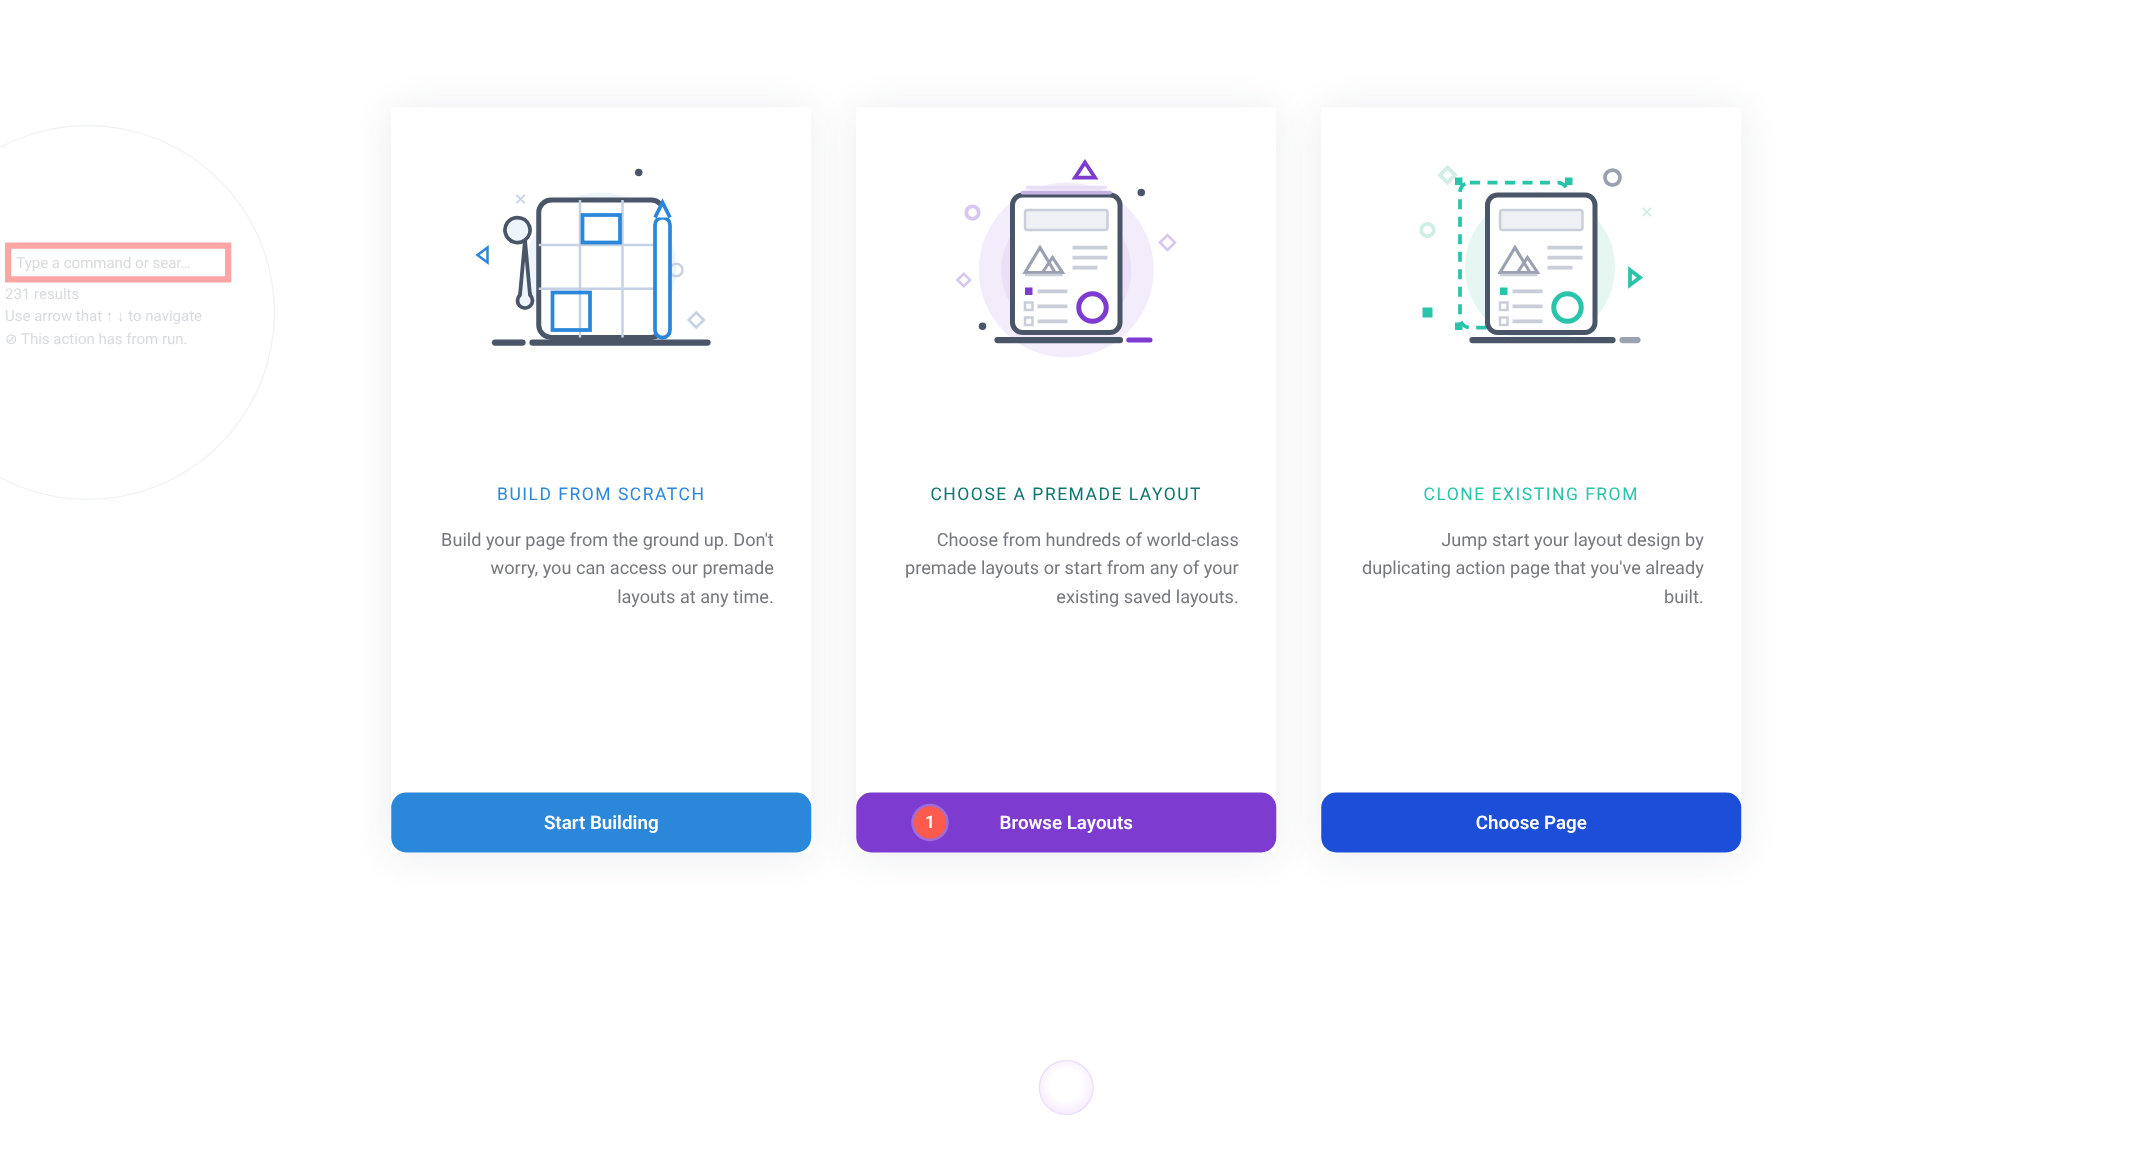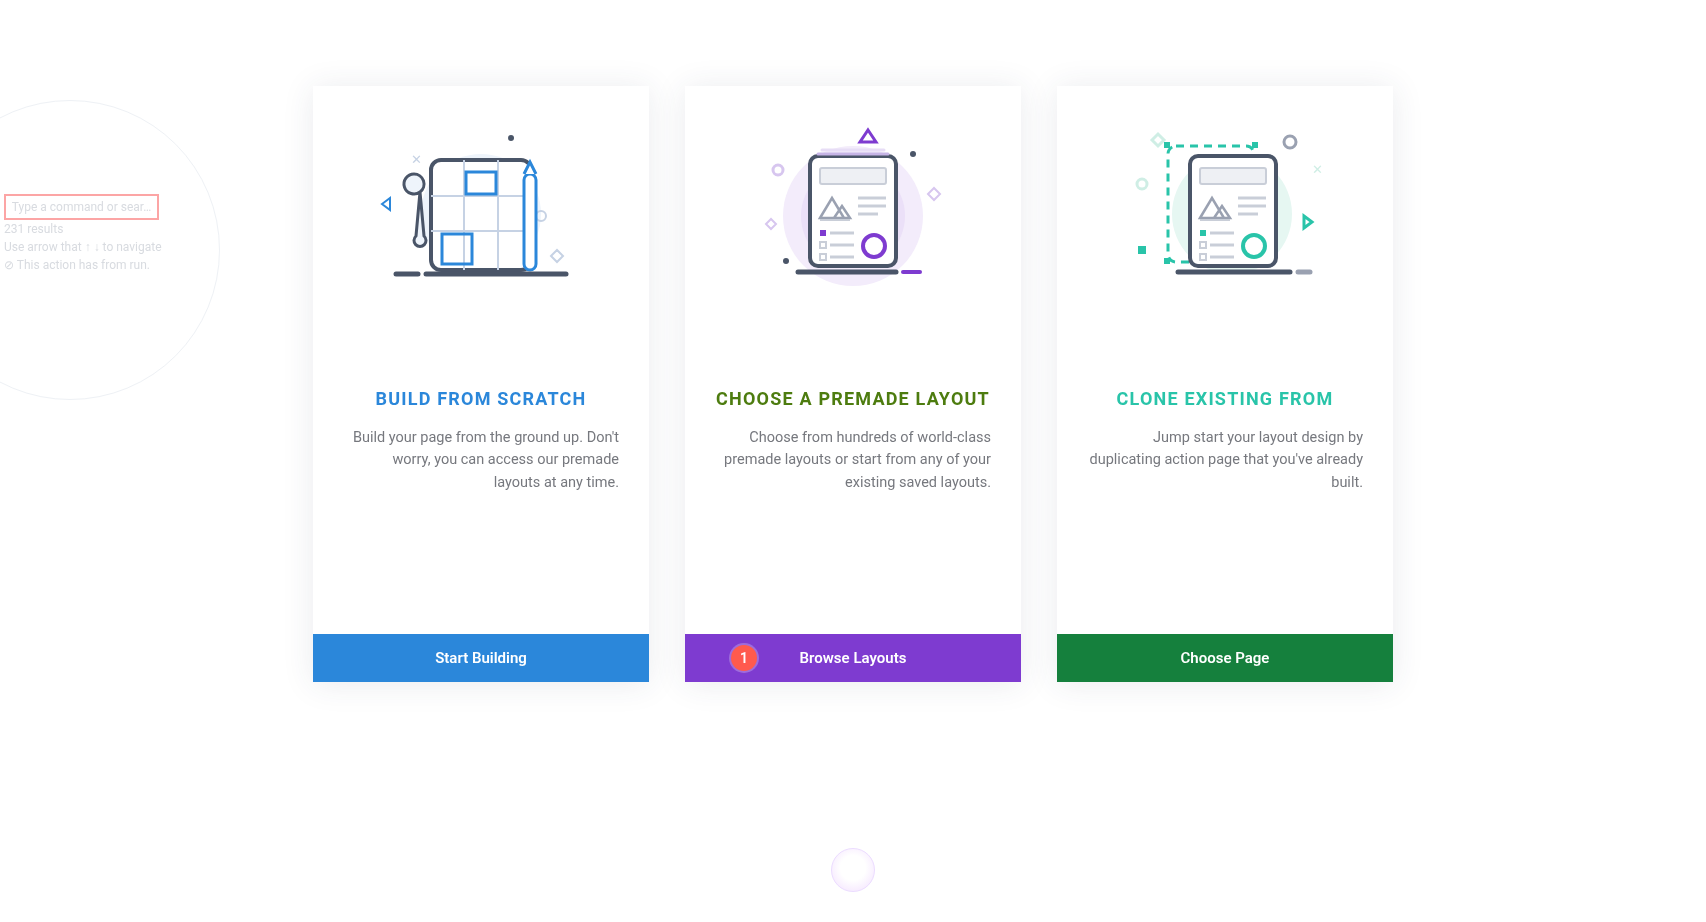--- a/index.html
+++ b/index.html
@@ -22,25 +22,24 @@
     position: absolute;
     left: 0; top: 190px;
     font-size: 12px;
     color: #d8dbe0;
     z-index: 0;
     line-height: 1.5;
     width: 180px;
     padding: 4px;
   }
   .bg-box {
-    border: 2px solid #fca5a5;
+    border: 5px solid #fca5a5;
     padding: 2px 4px;
     display: inline-block;
-    width: 155px;
-    text-align: center;
+    width: 181px;
   }
 
   .cards-wrap {
     position: relative;
     z-index: 2;
     display: flex;
     justify-content: center;
     gap: 36px;
     padding: 86px 40px 40px 40px;
   }
@@ -54,50 +53,51 @@
     position: relative;
   }
   .card-illustration {
     height: 260px;
     display: flex;
     align-items: center;
     justify-content: center;
   }
   .card-title {
     text-align: center;
-    font-size: 18px;
-    font-weight: 700;
+    font-size: 14px;
+    font-weight: 400;
     letter-spacing: 1.2px;
     padding: 42px 20px 0 20px;
   }
   .title-blue   { color: #2b87da; }
-  .title-purple { color: #4d7c0f; }
+  .title-purple { color: #0f766e; }
   .title-teal   { color: #29c4a9; }
   .card-desc {
     text-align: right;
     color: #76787e;
     font-size: 14.5px;
     line-height: 1.55;
     padding: 18px 30px 0 30px;
   }
   .card-btn {
     margin-top: auto;
     height: 48px;
     color: #fff;
     font-weight: 600;
     font-size: 15px;
     display: flex;
     align-items: center;
     justify-content: center;
     cursor: pointer;
     position: relative;
+    border-radius: 12px;
   }
   .btn-blue   { background: #2b87da; }
   .btn-purple { background: #7e3bd0; }
-  .btn-teal   { background: #15803d; align-items: center; }
+  .btn-teal   { background: #1d4ed8; align-items: center; }
 
   .step-badge {
     position: absolute;
     left: 46px;
     top: 50%;
     transform: translateY(-50%);
     width: 26px; height: 26px;
     border-radius: 50%;
     background: #ff5a4e;
     color: #fff;

